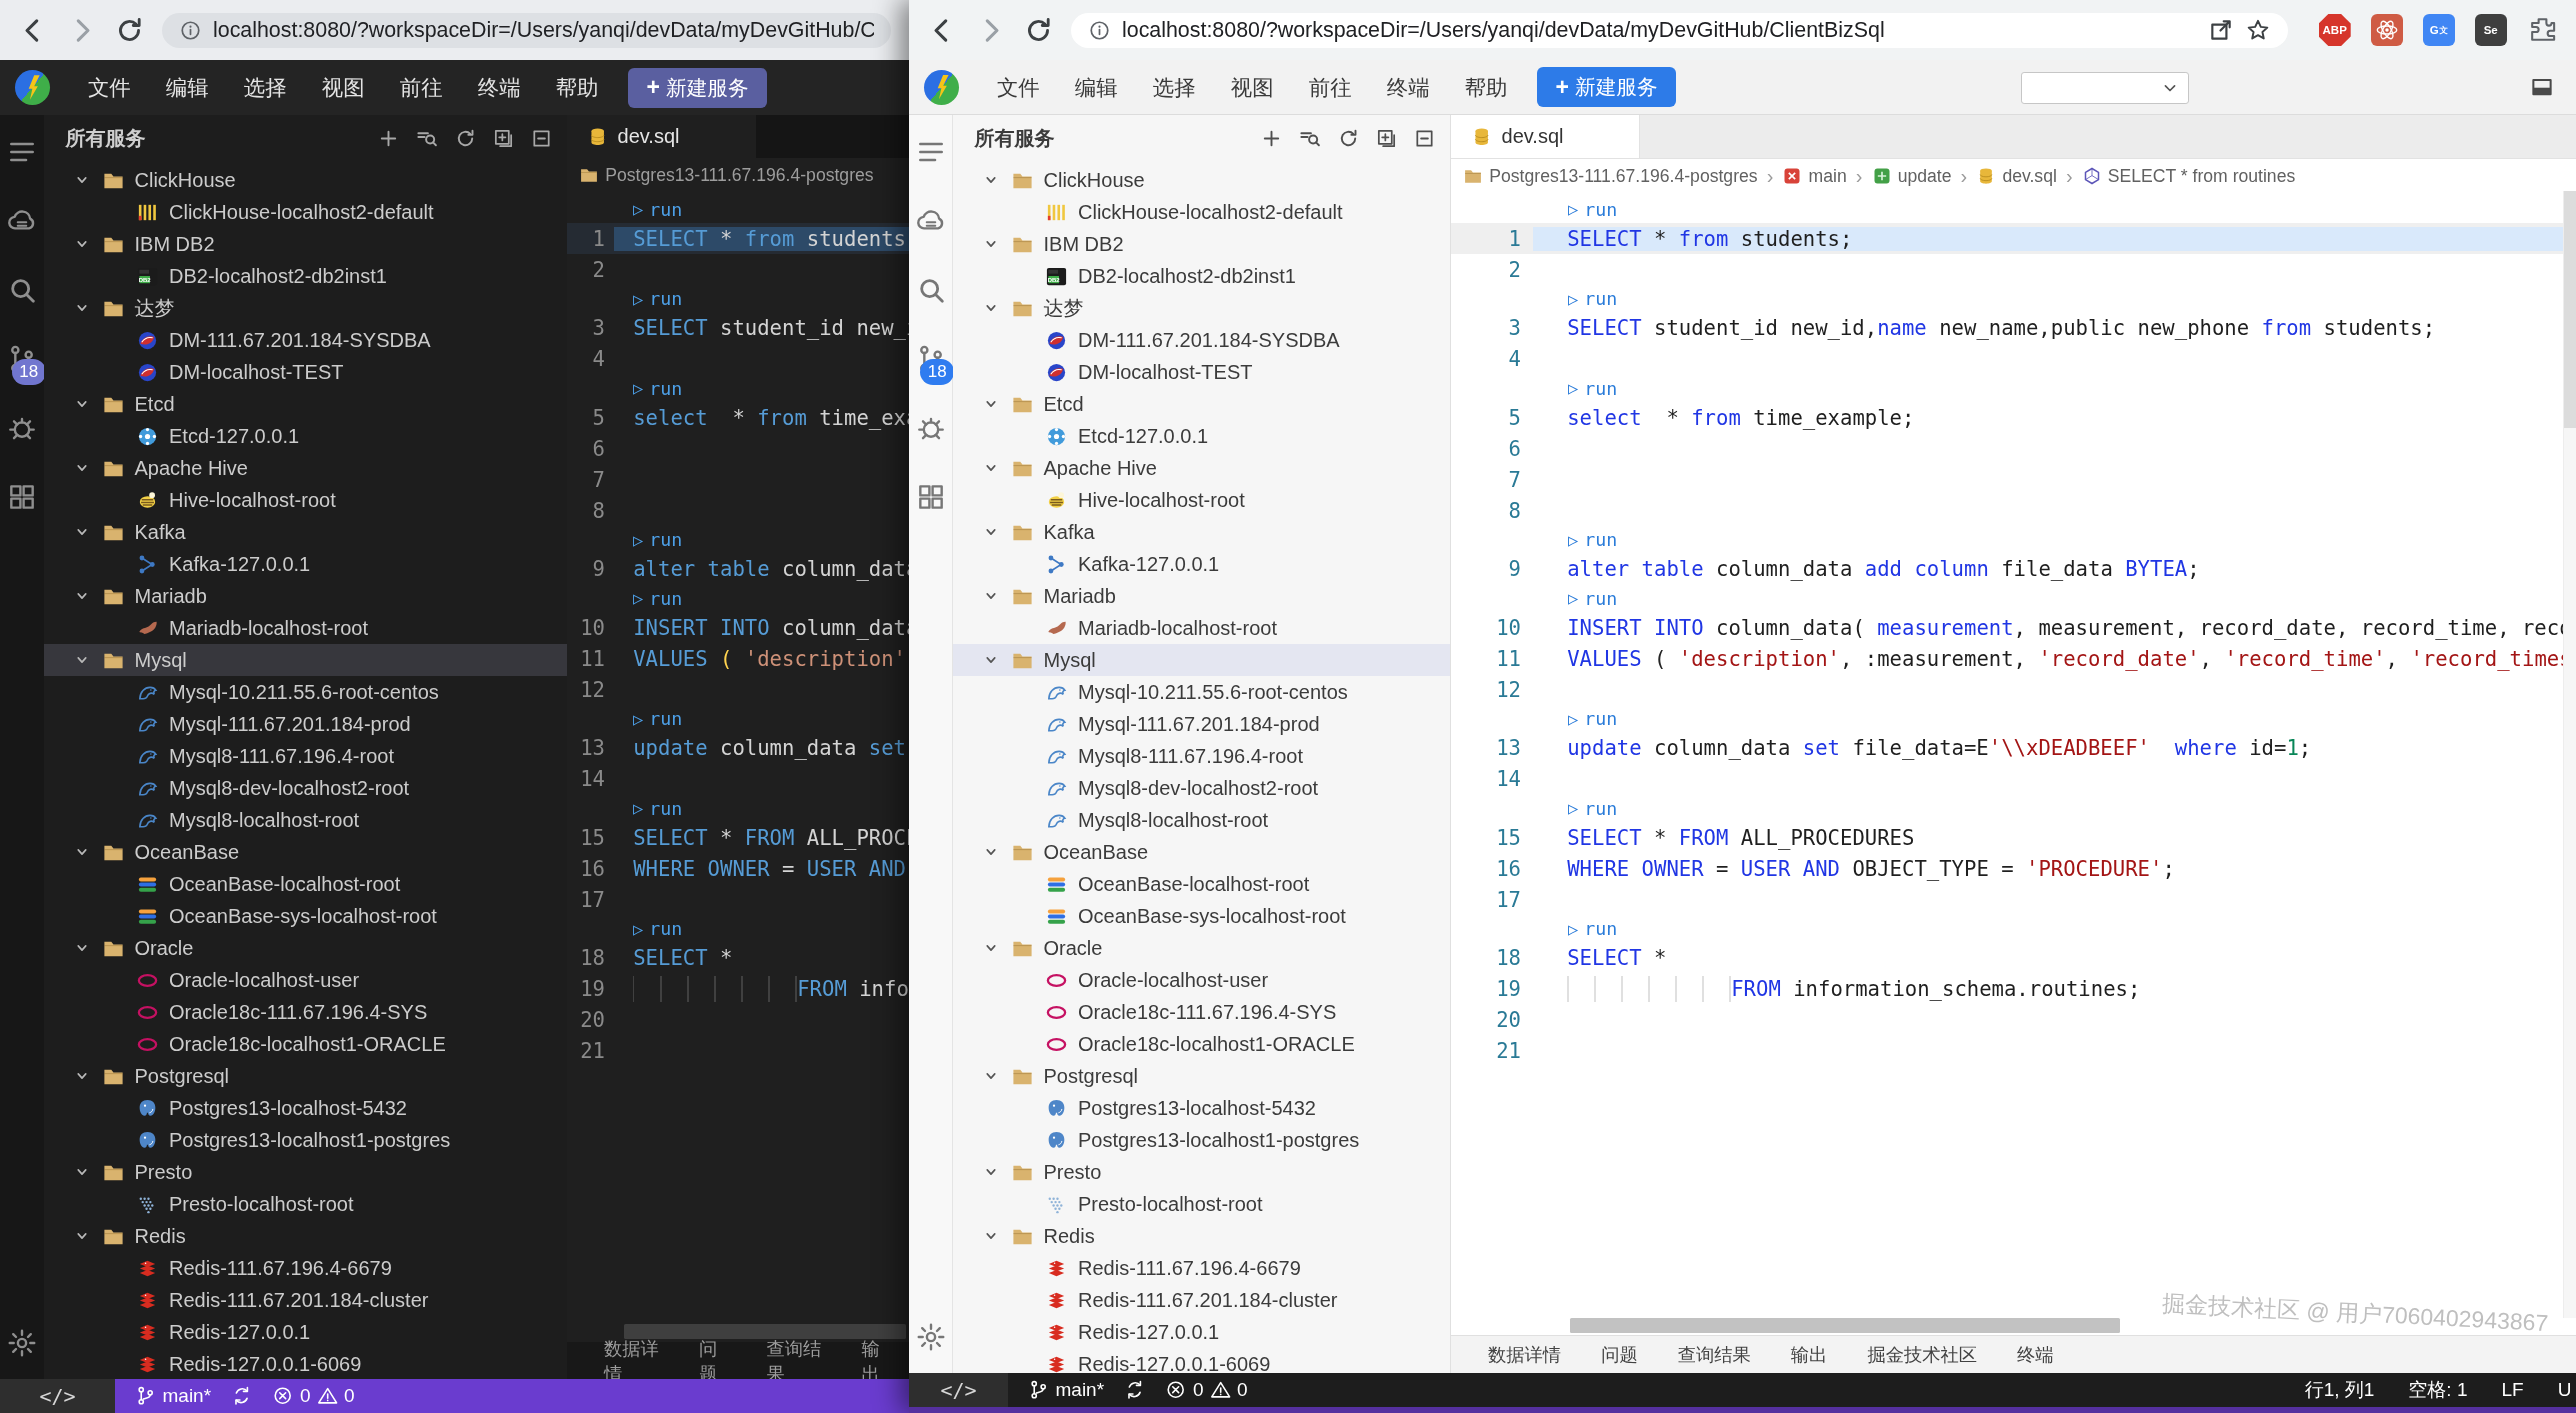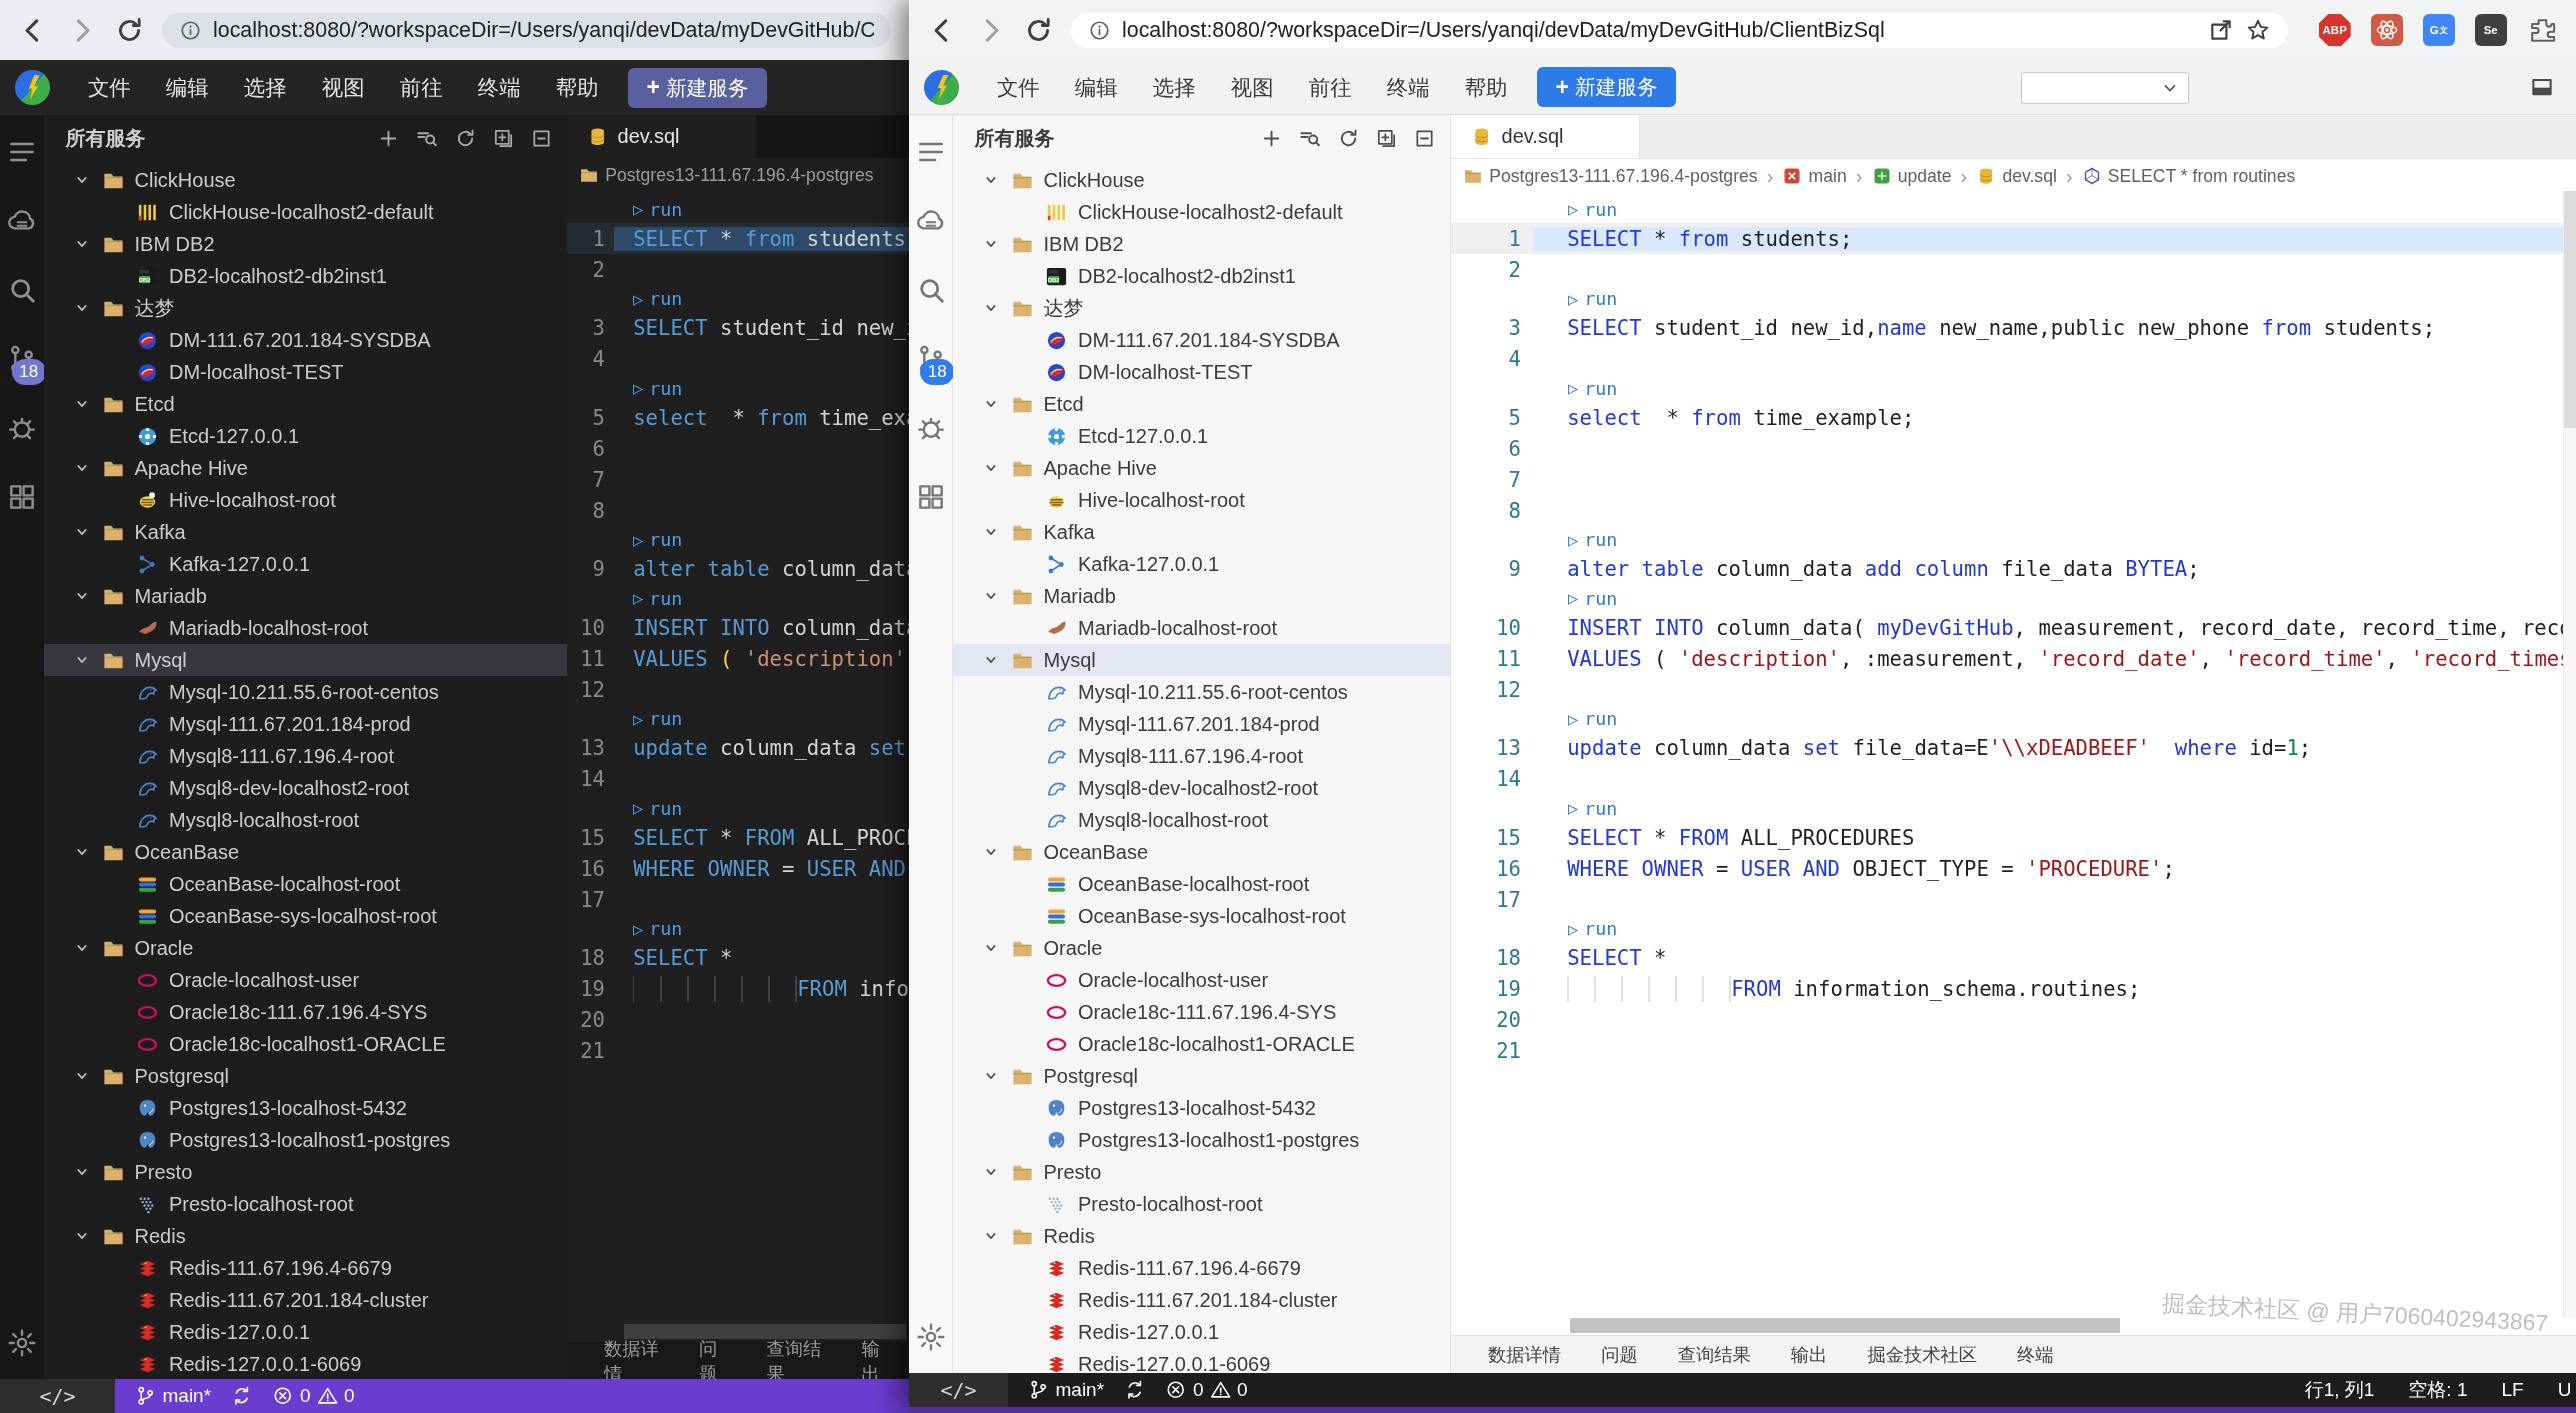--- a/index.html
+++ b/index.html
@@ -14,21 +14,21 @@
   #win-right .chrome{background:#f1f3f4;}
   .bicon{width:31px;height:31px;flex:0 0 auto;color:#3c4043;}
   .bicon.dim{color:#9aa0a6;}
   .bicon svg{width:100%;height:100%;}
   .urlpill{flex:1;height:35px;border-radius:17.6px;display:flex;align-items:center;gap:10.7px;padding:0 17px;overflow:hidden;white-space:nowrap;}
   #win-left .urlpill{background:#dde0e4;}
   #win-right .urlpill{background:#ffffff;}
   .urlico{width:23px;height:23px;color:#5f6368;flex:0 0 auto;}
   .urlico svg{width:100%;height:100%;}
   .urltext{font-size:21.4px;color:#202124;overflow:hidden;white-space:nowrap;}
-  .extrow{display:flex;align-items:flex-end;gap:20px;margin-left:6px;padding-left:8px;}
+  .extrow{display:flex;align-items:flex-start;gap:20px;margin-left:6px;padding-left:8px;}
   .ext{width:32px;height:32px;border-radius:6.1px;display:flex;align-items:center;justify-content:center;color:#fff;font-weight:bold;font-size:11.5px;flex:0 0 auto;}
   .ext.abp{background:#d6352b;clip-path:polygon(30% 0,70% 0,100% 30%,100% 70%,70% 100%,30% 100%,0 70%,0 30%);}
   .ext.react{background:#cf5b44;}
   .ext.react svg{width:26px;height:26px;}
   .ext.gtr{background:#4086f4;}
   .ext.se{background:#3f3f3f;}
   .ext .sub{font-size:8.4px;margin-left:0.8px;}
 
   
   .menubar{height:55px;display:flex;align-items:center;gap:0;padding:0 15.3px;box-sizing:border-box;position:relative;}
@@ -1496,21 +1496,21 @@
             <div class="crow"><span class="gut">3</span><span class="linetext"><span class="tok-kw">SELECT</span><span class="tok-pl"> student_id new_id,</span><span class="tok-kw">name</span><span class="tok-pl"> new_name,public new_phone </span><span class="tok-kw">from</span><span class="tok-pl"> students;</span></span></div>
             <div class="crow"><span class="gut">4</span><span class="linetext"></span></div>
             <div class="rrow"><span class="runlens"><span class="runmark">▷</span><span class="runtext">run</span></span></div>
             <div class="crow"><span class="gut">5</span><span class="linetext"><span class="tok-kw">select</span><span class="tok-pl">  * </span><span class="tok-kw">from</span><span class="tok-pl"> time_example;</span></span></div>
             <div class="crow"><span class="gut">6</span><span class="linetext"></span></div>
             <div class="crow"><span class="gut">7</span><span class="linetext"></span></div>
             <div class="crow"><span class="gut">8</span><span class="linetext"></span></div>
             <div class="rrow"><span class="runlens"><span class="runmark">▷</span><span class="runtext">run</span></span></div>
             <div class="crow"><span class="gut">9</span><span class="linetext"><span class="tok-kw">alter</span><span class="tok-pl"> </span><span class="tok-kw">table</span><span class="tok-pl"> column_data </span><span class="tok-kw">add</span><span class="tok-pl"> </span><span class="tok-kw">column</span><span class="tok-pl"> file_data </span><span class="tok-kw">BYTEA</span><span class="tok-pl">;</span></span></div>
             <div class="rrow"><span class="runlens"><span class="runmark">▷</span><span class="runtext">run</span></span></div>
-            <div class="crow"><span class="gut">10</span><span class="linetext"><span class="tok-kw">INSERT</span><span class="tok-pl"> </span><span class="tok-kw">INTO</span><span class="tok-pl"> column_data( </span><span class="tok-kw">myDevGitHub</span><span class="tok-pl">, measurement, record_date, record_time, recor</span></span></div>
+            <div class="crow"><span class="gut">10</span><span class="linetext"><span class="tok-kw">INSERT</span><span class="tok-pl"> </span><span class="tok-kw">INTO</span><span class="tok-pl"> column_data( </span><span class="tok-kw">measurement</span><span class="tok-pl">, measurement, record_date, record_time, recor</span></span></div>
             <div class="crow"><span class="gut">11</span><span class="linetext"><span class="tok-kw">VALUES</span><span class="tok-pl"> </span><span class="tok-br">( </span><span class="tok-str">'description'</span><span class="tok-pl">, :measurement, </span><span class="tok-str">'record_date'</span><span class="tok-pl">, </span><span class="tok-str">'record_time'</span><span class="tok-pl">, </span><span class="tok-str">'record_timest</span></span></div>
             <div class="crow"><span class="gut">12</span><span class="linetext"></span></div>
             <div class="rrow"><span class="runlens"><span class="runmark">▷</span><span class="runtext">run</span></span></div>
             <div class="crow"><span class="gut">13</span><span class="linetext"><span class="tok-kw">update</span><span class="tok-pl"> column_data </span><span class="tok-kw">set</span><span class="tok-pl"> file_data=E</span><span class="tok-str">'\\xDEADBEEF'</span><span class="tok-pl">  </span><span class="tok-kw">where</span><span class="tok-pl"> id=</span><span class="tok-num">1</span><span class="tok-pl">;</span></span></div>
             <div class="crow"><span class="gut">14</span><span class="linetext"></span></div>
             <div class="rrow"><span class="runlens"><span class="runmark">▷</span><span class="runtext">run</span></span></div>
             <div class="crow"><span class="gut">15</span><span class="linetext"><span class="tok-kw">SELECT</span><span class="tok-pl"> * </span><span class="tok-kw">FROM</span><span class="tok-pl"> ALL_PROCEDURES</span></span></div>
             <div class="crow"><span class="gut">16</span><span class="linetext"><span class="tok-kw">WHERE</span><span class="tok-pl"> </span><span class="tok-kw">OWNER</span><span class="tok-pl"> = </span><span class="tok-kw">USER</span><span class="tok-pl"> </span><span class="tok-kw">AND</span><span class="tok-pl"> OBJECT_TYPE = </span><span class="tok-str">'PROCEDURE'</span><span class="tok-pl">;</span></span></div>
             <div class="crow"><span class="gut">17</span><span class="linetext"></span></div>
             <div class="rrow"><span class="runlens"><span class="runmark">▷</span><span class="runtext">run</span></span></div>

